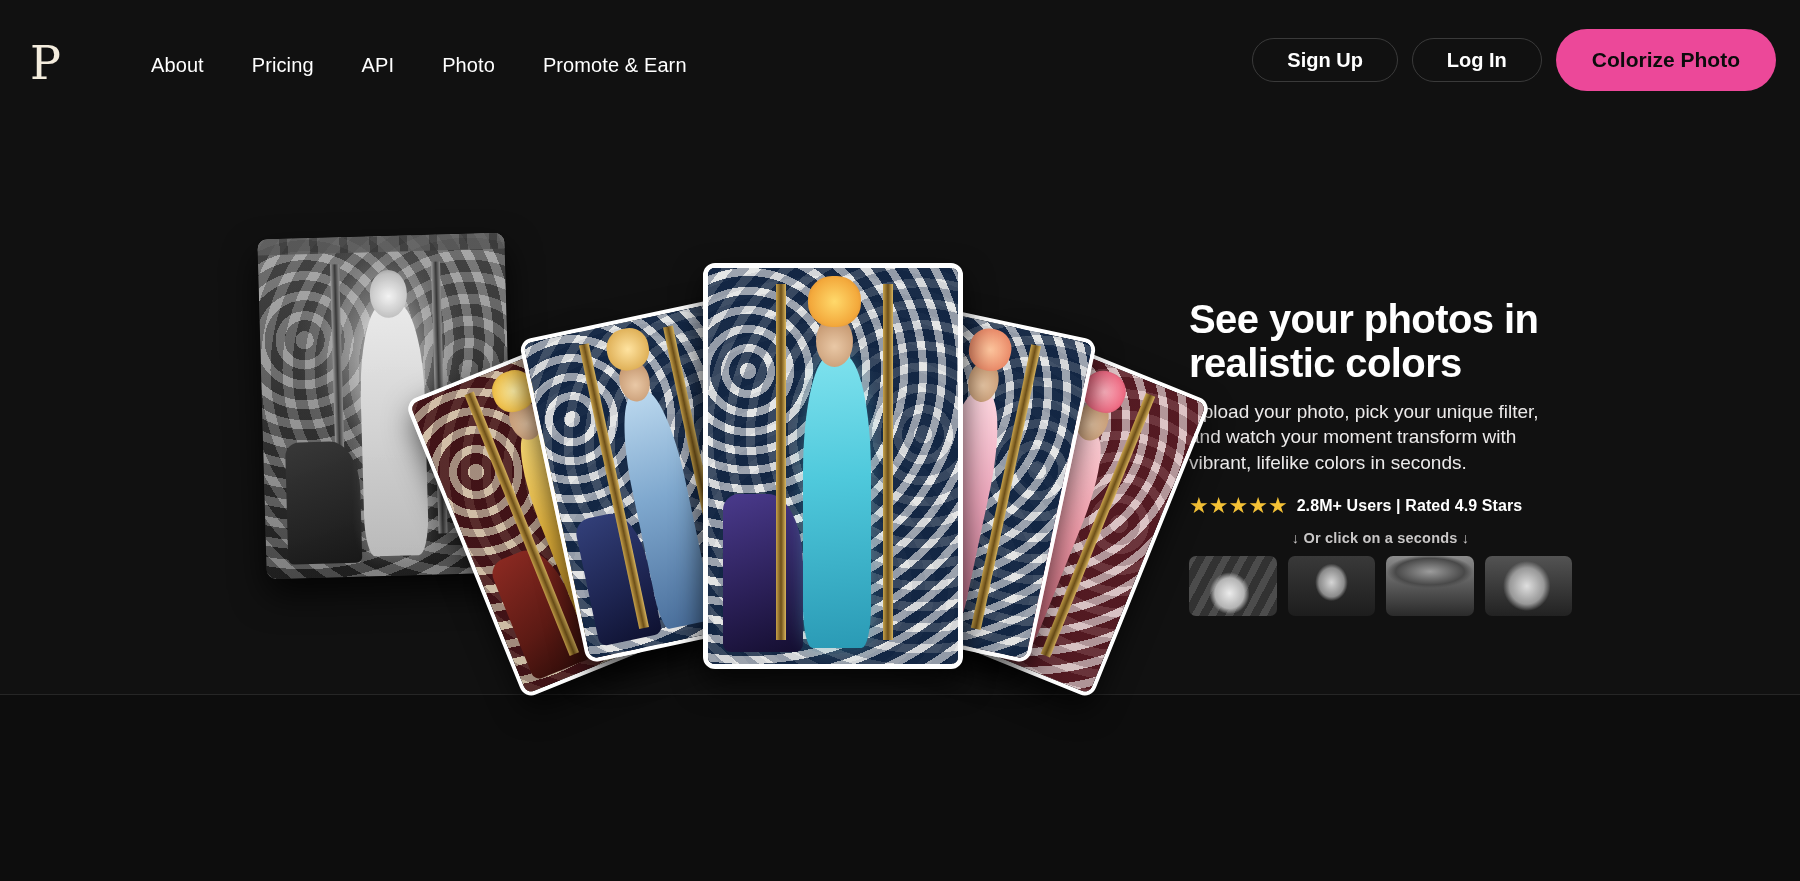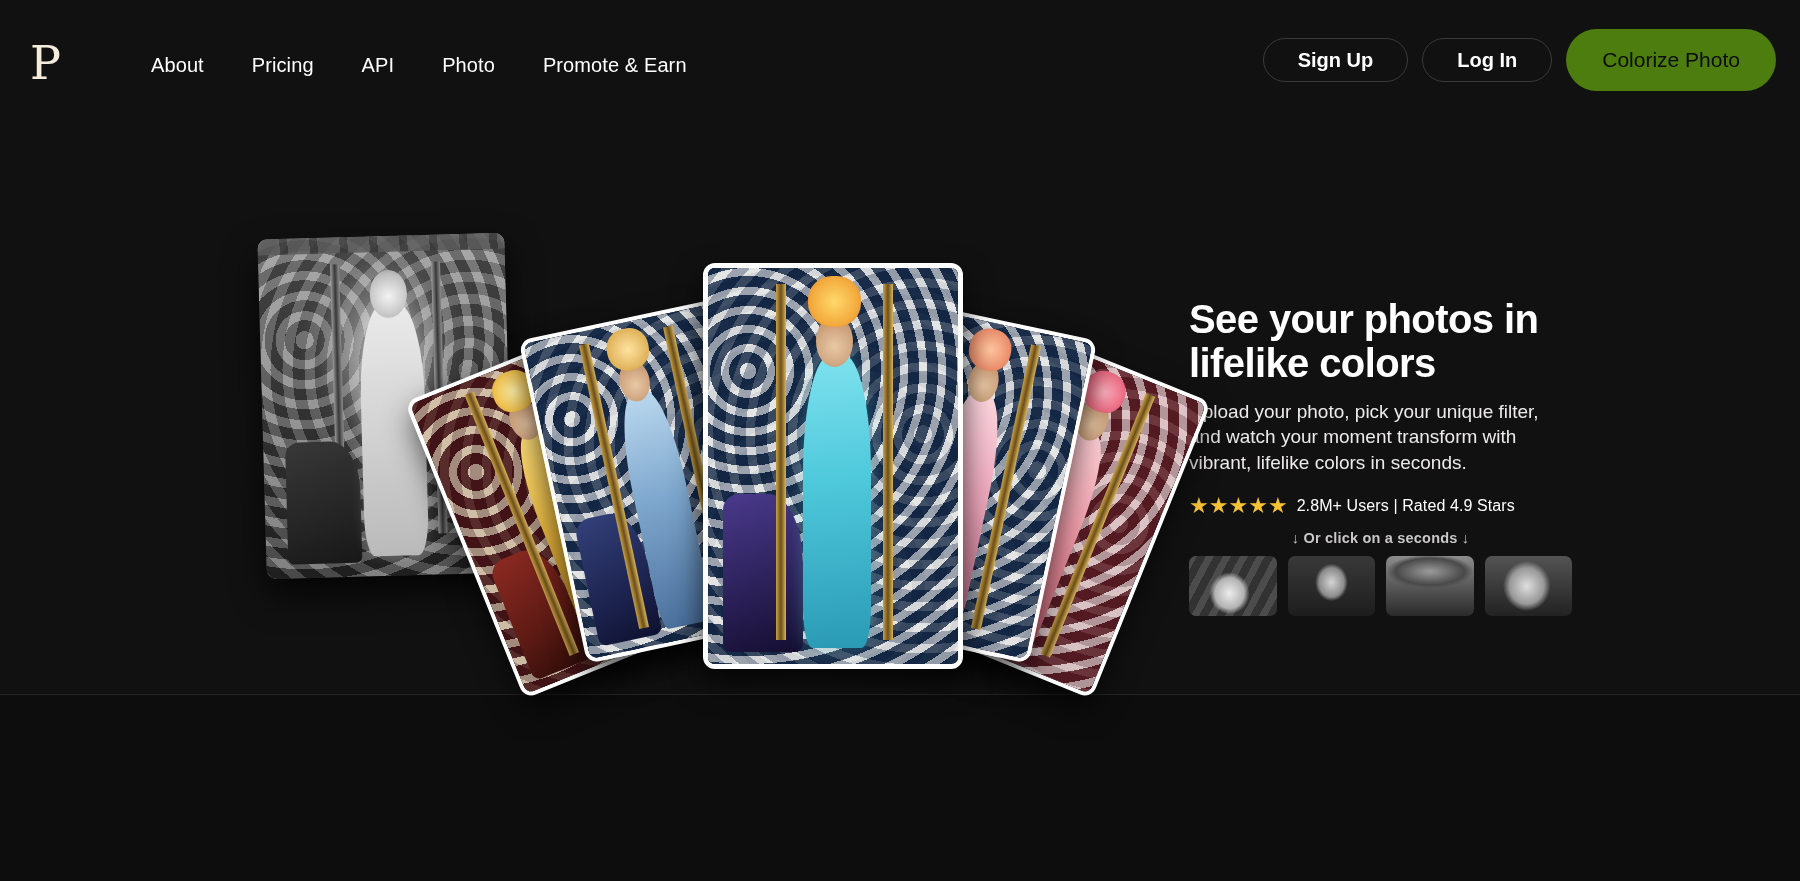--- a/index.html
+++ b/index.html
@@ -40,23 +40,23 @@
   .btn-outline {
     border: 1.4px solid #3a3a3a; border-radius: 40px;
     background: transparent; color: #ffffff;
     font-family: "Liberation Sans", sans-serif;
     font-size: 20px; font-weight: 700;
     padding: 0 34px; height: 44px; line-height: 42px;
     white-space: nowrap; cursor: pointer;
   }
   .btn-primary {
     border: none; border-radius: 40px;
-    background: #4d7c0f; color: #0c0c0c;
+    background: #ec4899; color: #0c0c0c;
     font-family: "Liberation Sans", sans-serif;
-    font-size: 21px; font-weight: 400;
+    font-size: 21px; font-weight: 700;
     padding: 0 36px; height: 62px; line-height: 62px;
     white-space: nowrap; cursor: pointer;
   }
 
   
   .hero {
     position: absolute; top: 118px; left: 0; width: 1800px; height: 576px;
   }
 
   
@@ -218,21 +218,21 @@
     line-height: 1.09; letter-spacing: -0.6px; width: 350px;
   }
   .subhead {
     margin-top: 14px; color: #eceaea; font-size: 19px;
     font-weight: 400; line-height: 1.33; width: 372px;
   }
   .rating-row {
     margin-top: 20px; display: flex; align-items: center; gap: 9px;
   }
   .stars { display: flex; gap: 1px; color: #f5c236; font-size: 22px; line-height: 1; }
-  .rating-text { color: #ffffff; font-size: 16px; font-weight: 400; letter-spacing: .1px; }
+  .rating-text { color: #ffffff; font-size: 16px; font-weight: 700; letter-spacing: .1px; }
   .cta {
     display: block; margin-top: 22px;
     width: 383px; height: 71px; border: none; border-radius: 40px;
     background: #ffffff; color: #090909;
     font-family: "Liberation Sans", sans-serif;
     font-size: 28px; font-weight: 700; cursor: pointer;
   }
   .sample-hint {
     margin-top: 13px; width: 383px; text-align: center;
     color: #c9c7c7; font-size: 14.5px; font-weight: 600; letter-spacing: .2px;
@@ -364,21 +364,21 @@
         <div class="dress"></div>
           <div class="head"></div>
           <div class="hat"></div>
       </div>
     </div>
   </div>
 
   <div class="fan-caption">21+ Color filters</div>
 
   <div class="right-col">
-    <h1 class="headline">See your photos in lifelike colors</h1>
+    <h1 class="headline">See your photos in realistic colors</h1>
     <p class="subhead">Upload your photo, pick your unique filter, and watch your moment transform with vibrant, lifelike colors in seconds.</p>
 
     <div class="rating-row">
       <div class="stars">★★★★★</div>
       <div class="rating-text">2.8M+ Users | Rated 4.9 Stars</div>
     </div>
 
 
     <div class="sample-hint">↓ Or click on a seconds ↓</div>
 

